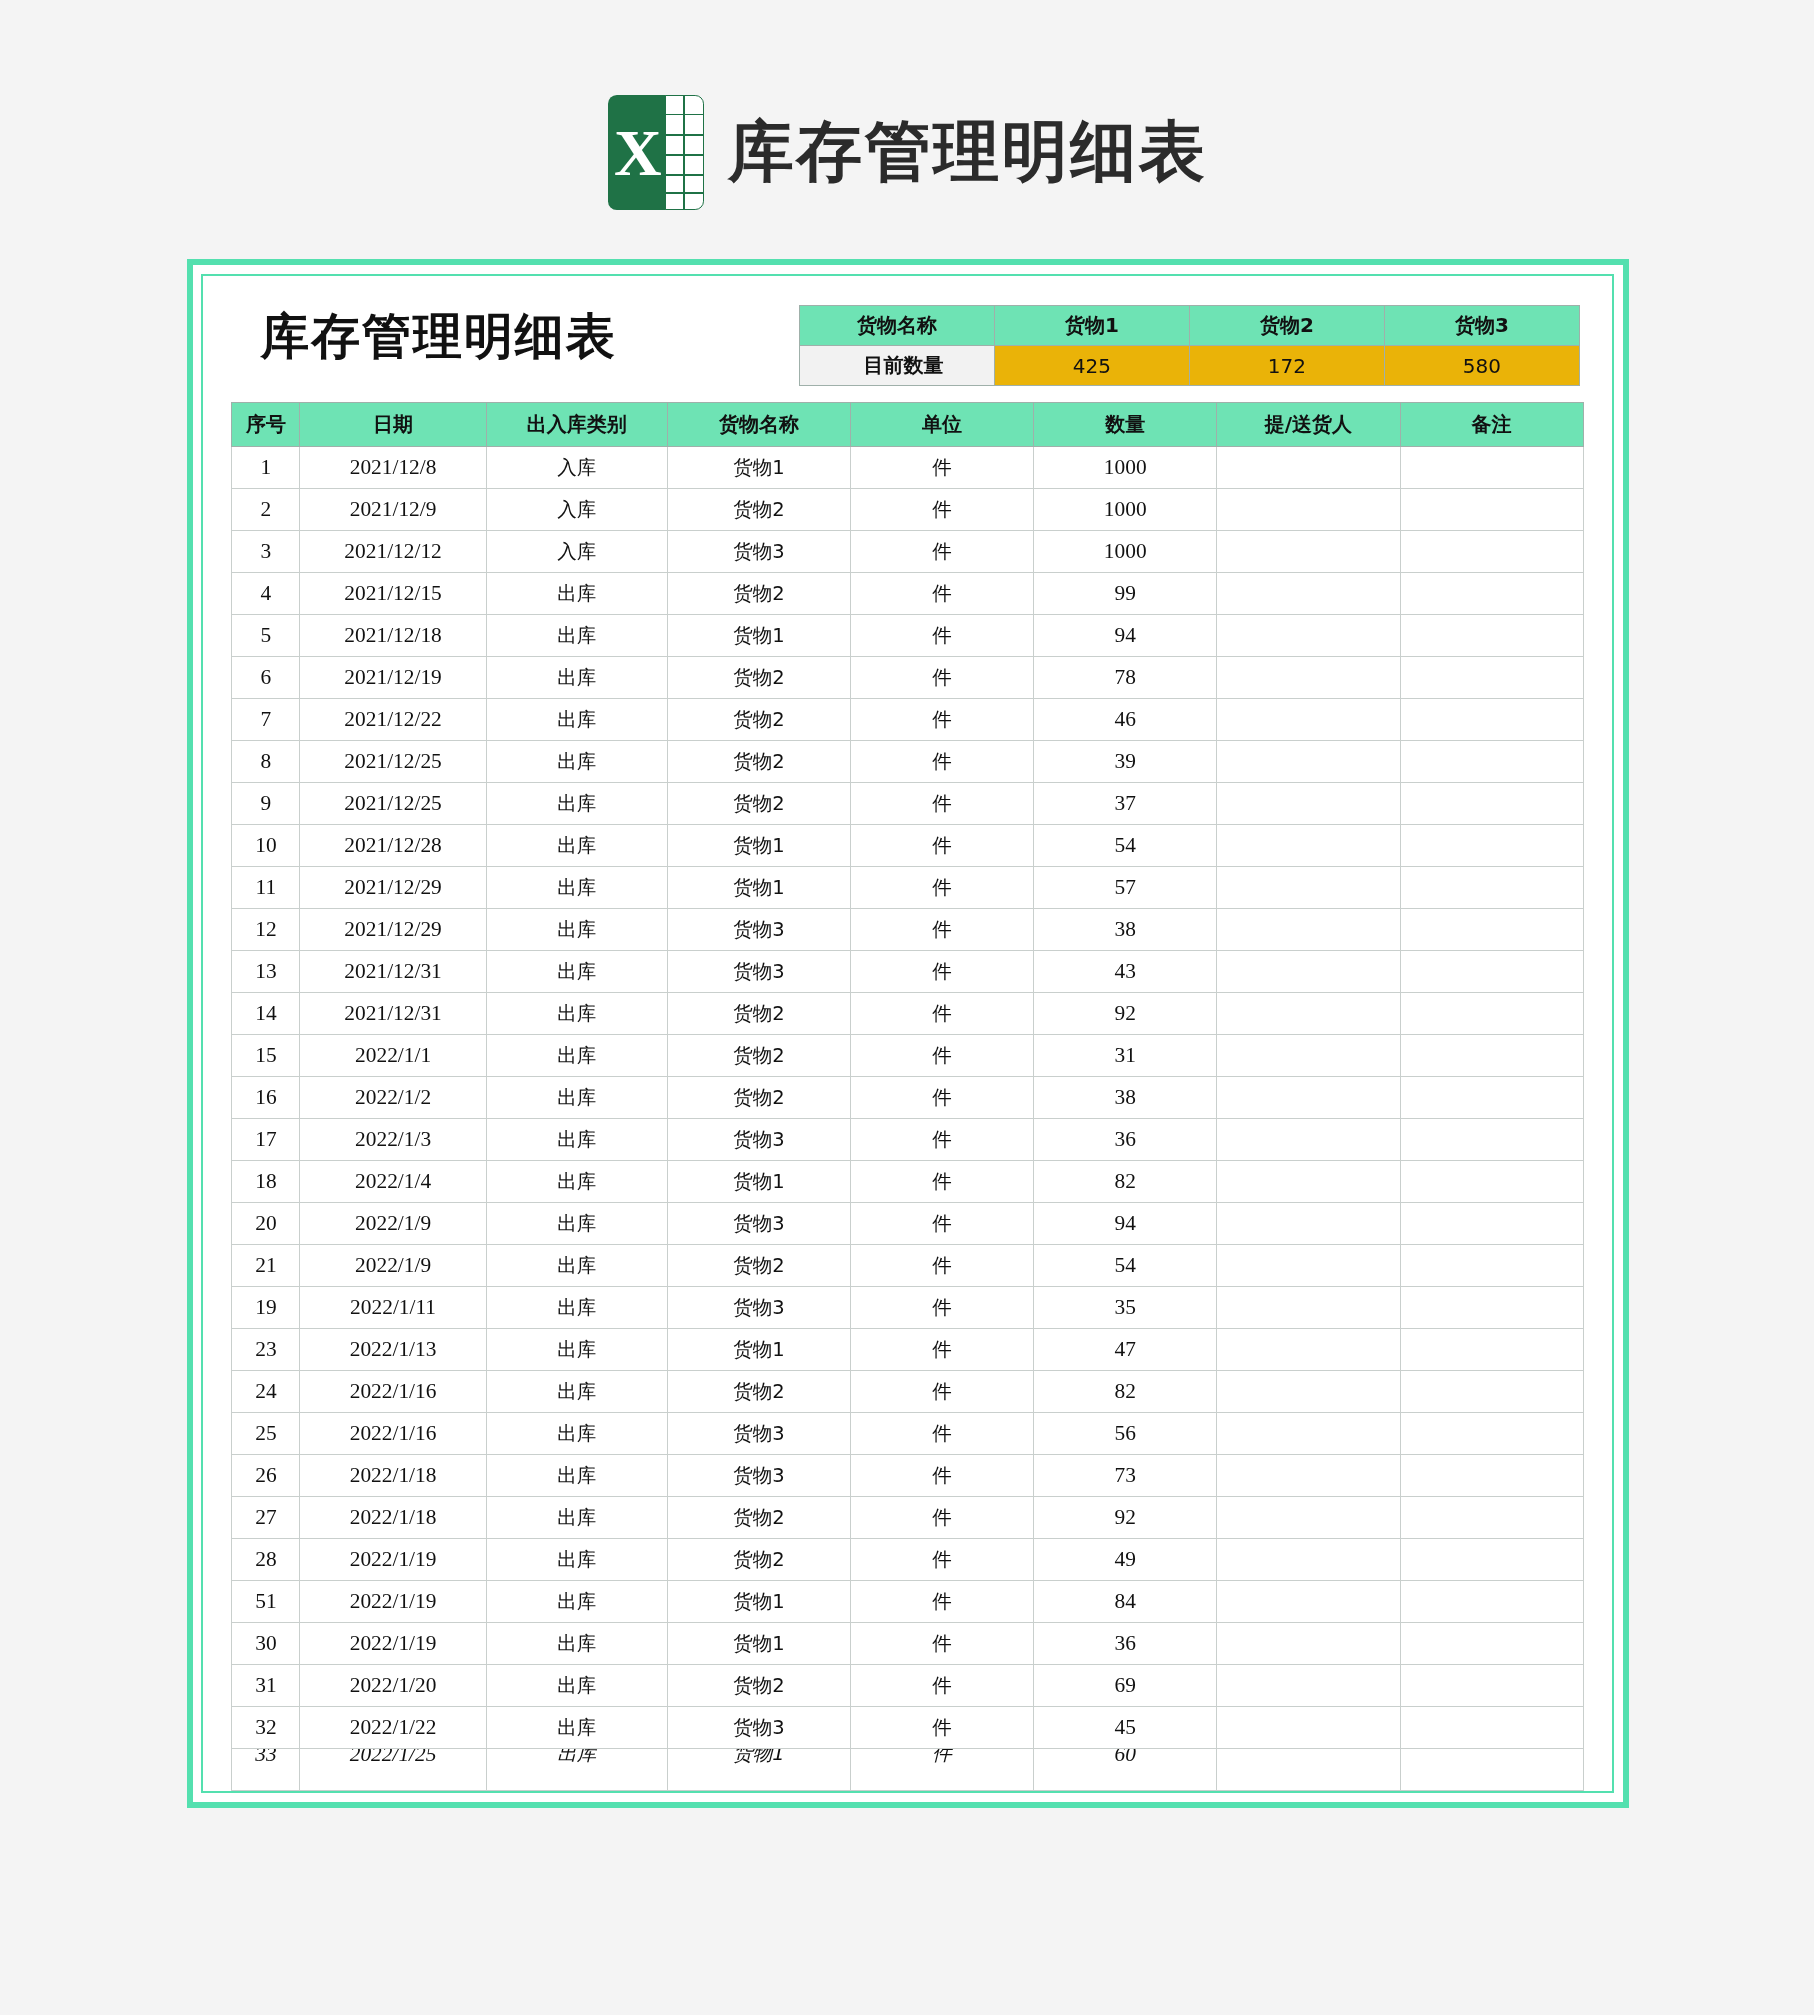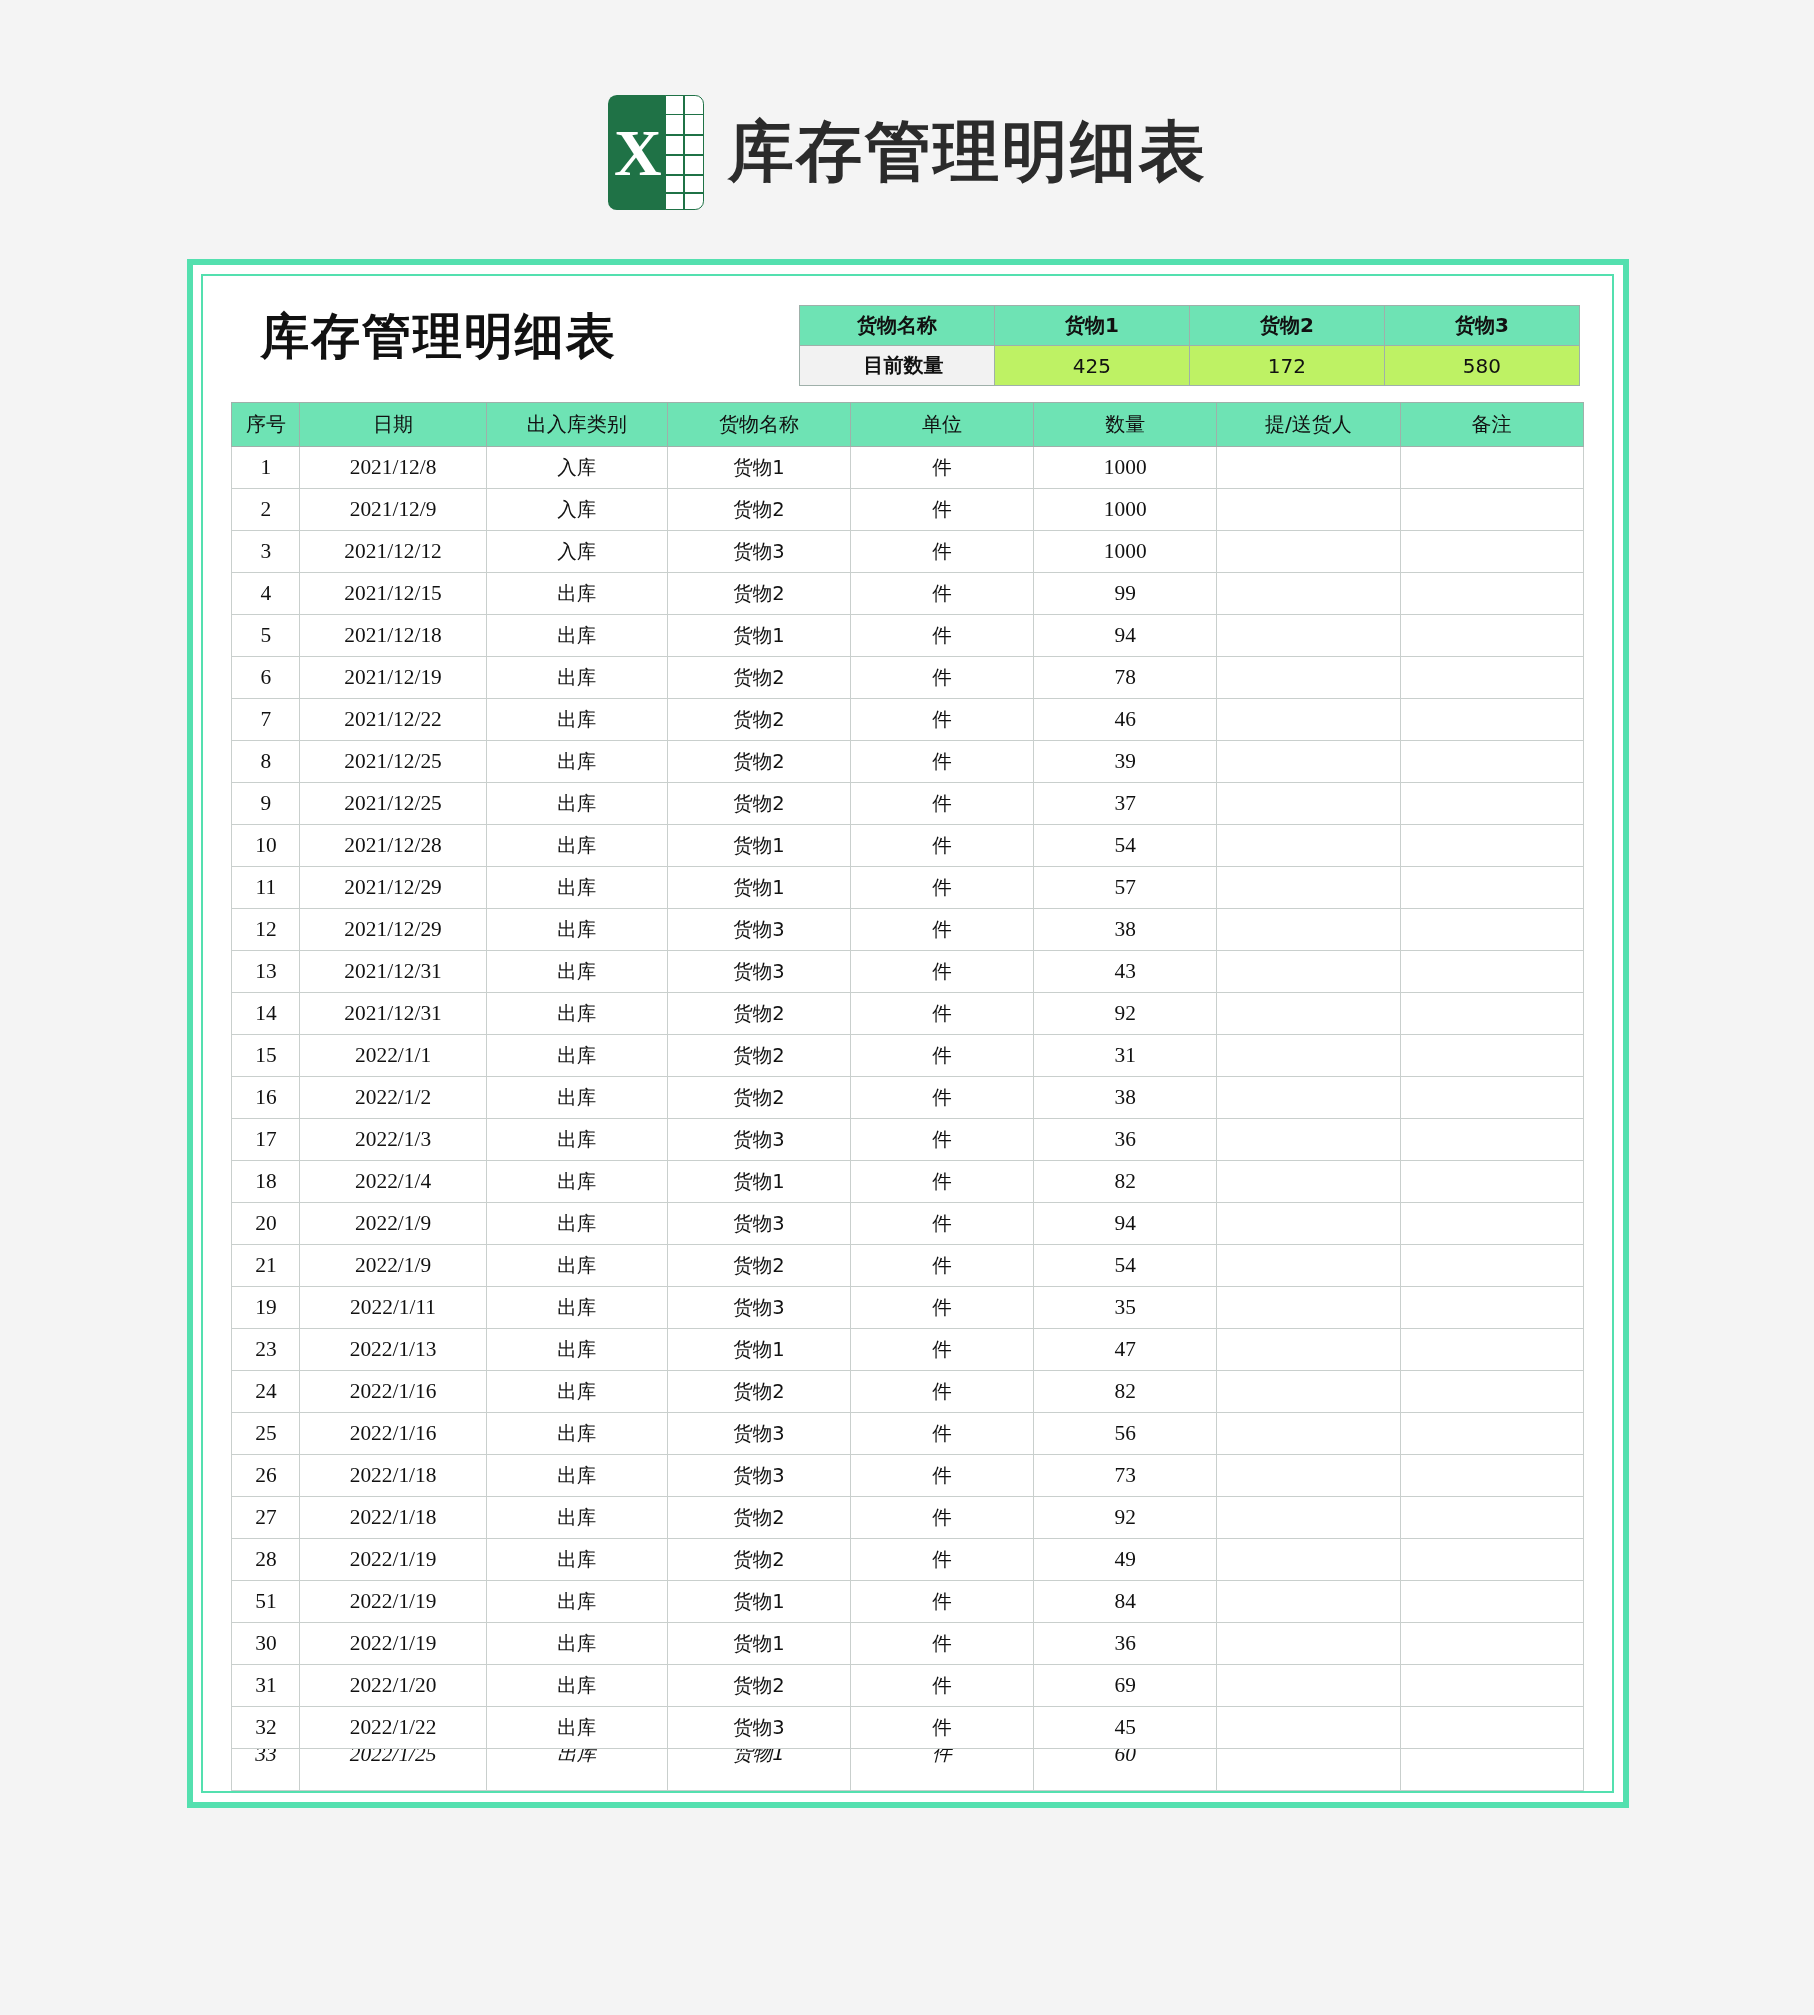--- a/index.html
+++ b/index.html
@@ -128,21 +128,21 @@
     font-size: 20px;
     color: #111111;
     font-family: "DejaVu Sans", sans-serif;
     padding: 0 10px;
   }
   table.summary tr.sum-head td {
     background: #6ee3b4;
     font-weight: bold;
   }
   table.summary tr.sum-body td {
-    background: #bef264;
+    background: #eab308;
   }
   table.summary tr.sum-body td.label {
     font-weight: bold;
     background: #f2f2f2;
     padding-left: 23px;
   }
   table.summary td.label {
     min-width: 161px;
   }
 
@@ -159,21 +159,21 @@
     font-size: 20px;
     color: #111111;
     font-family: "DejaVu Sans", sans-serif;
     padding: 0 3.8px;
     box-sizing: border-box;
     overflow: hidden;
     white-space: nowrap;
   }
   table.data thead th {
     background: #6ee3b4;
-    font-weight: normal;
+    font-weight: bold;
     border: 1.3px solid #9fb0aa;
     height: 44px;
   }
   table.data td.num, table.data td.date, table.data td.qty {
     font-family: "Liberation Serif", serif;
     font-size: 21.4px;
   }
   table.data td.cn {
     font-family: "DejaVu Sans", sans-serif;
     font-size: 19.5px;

